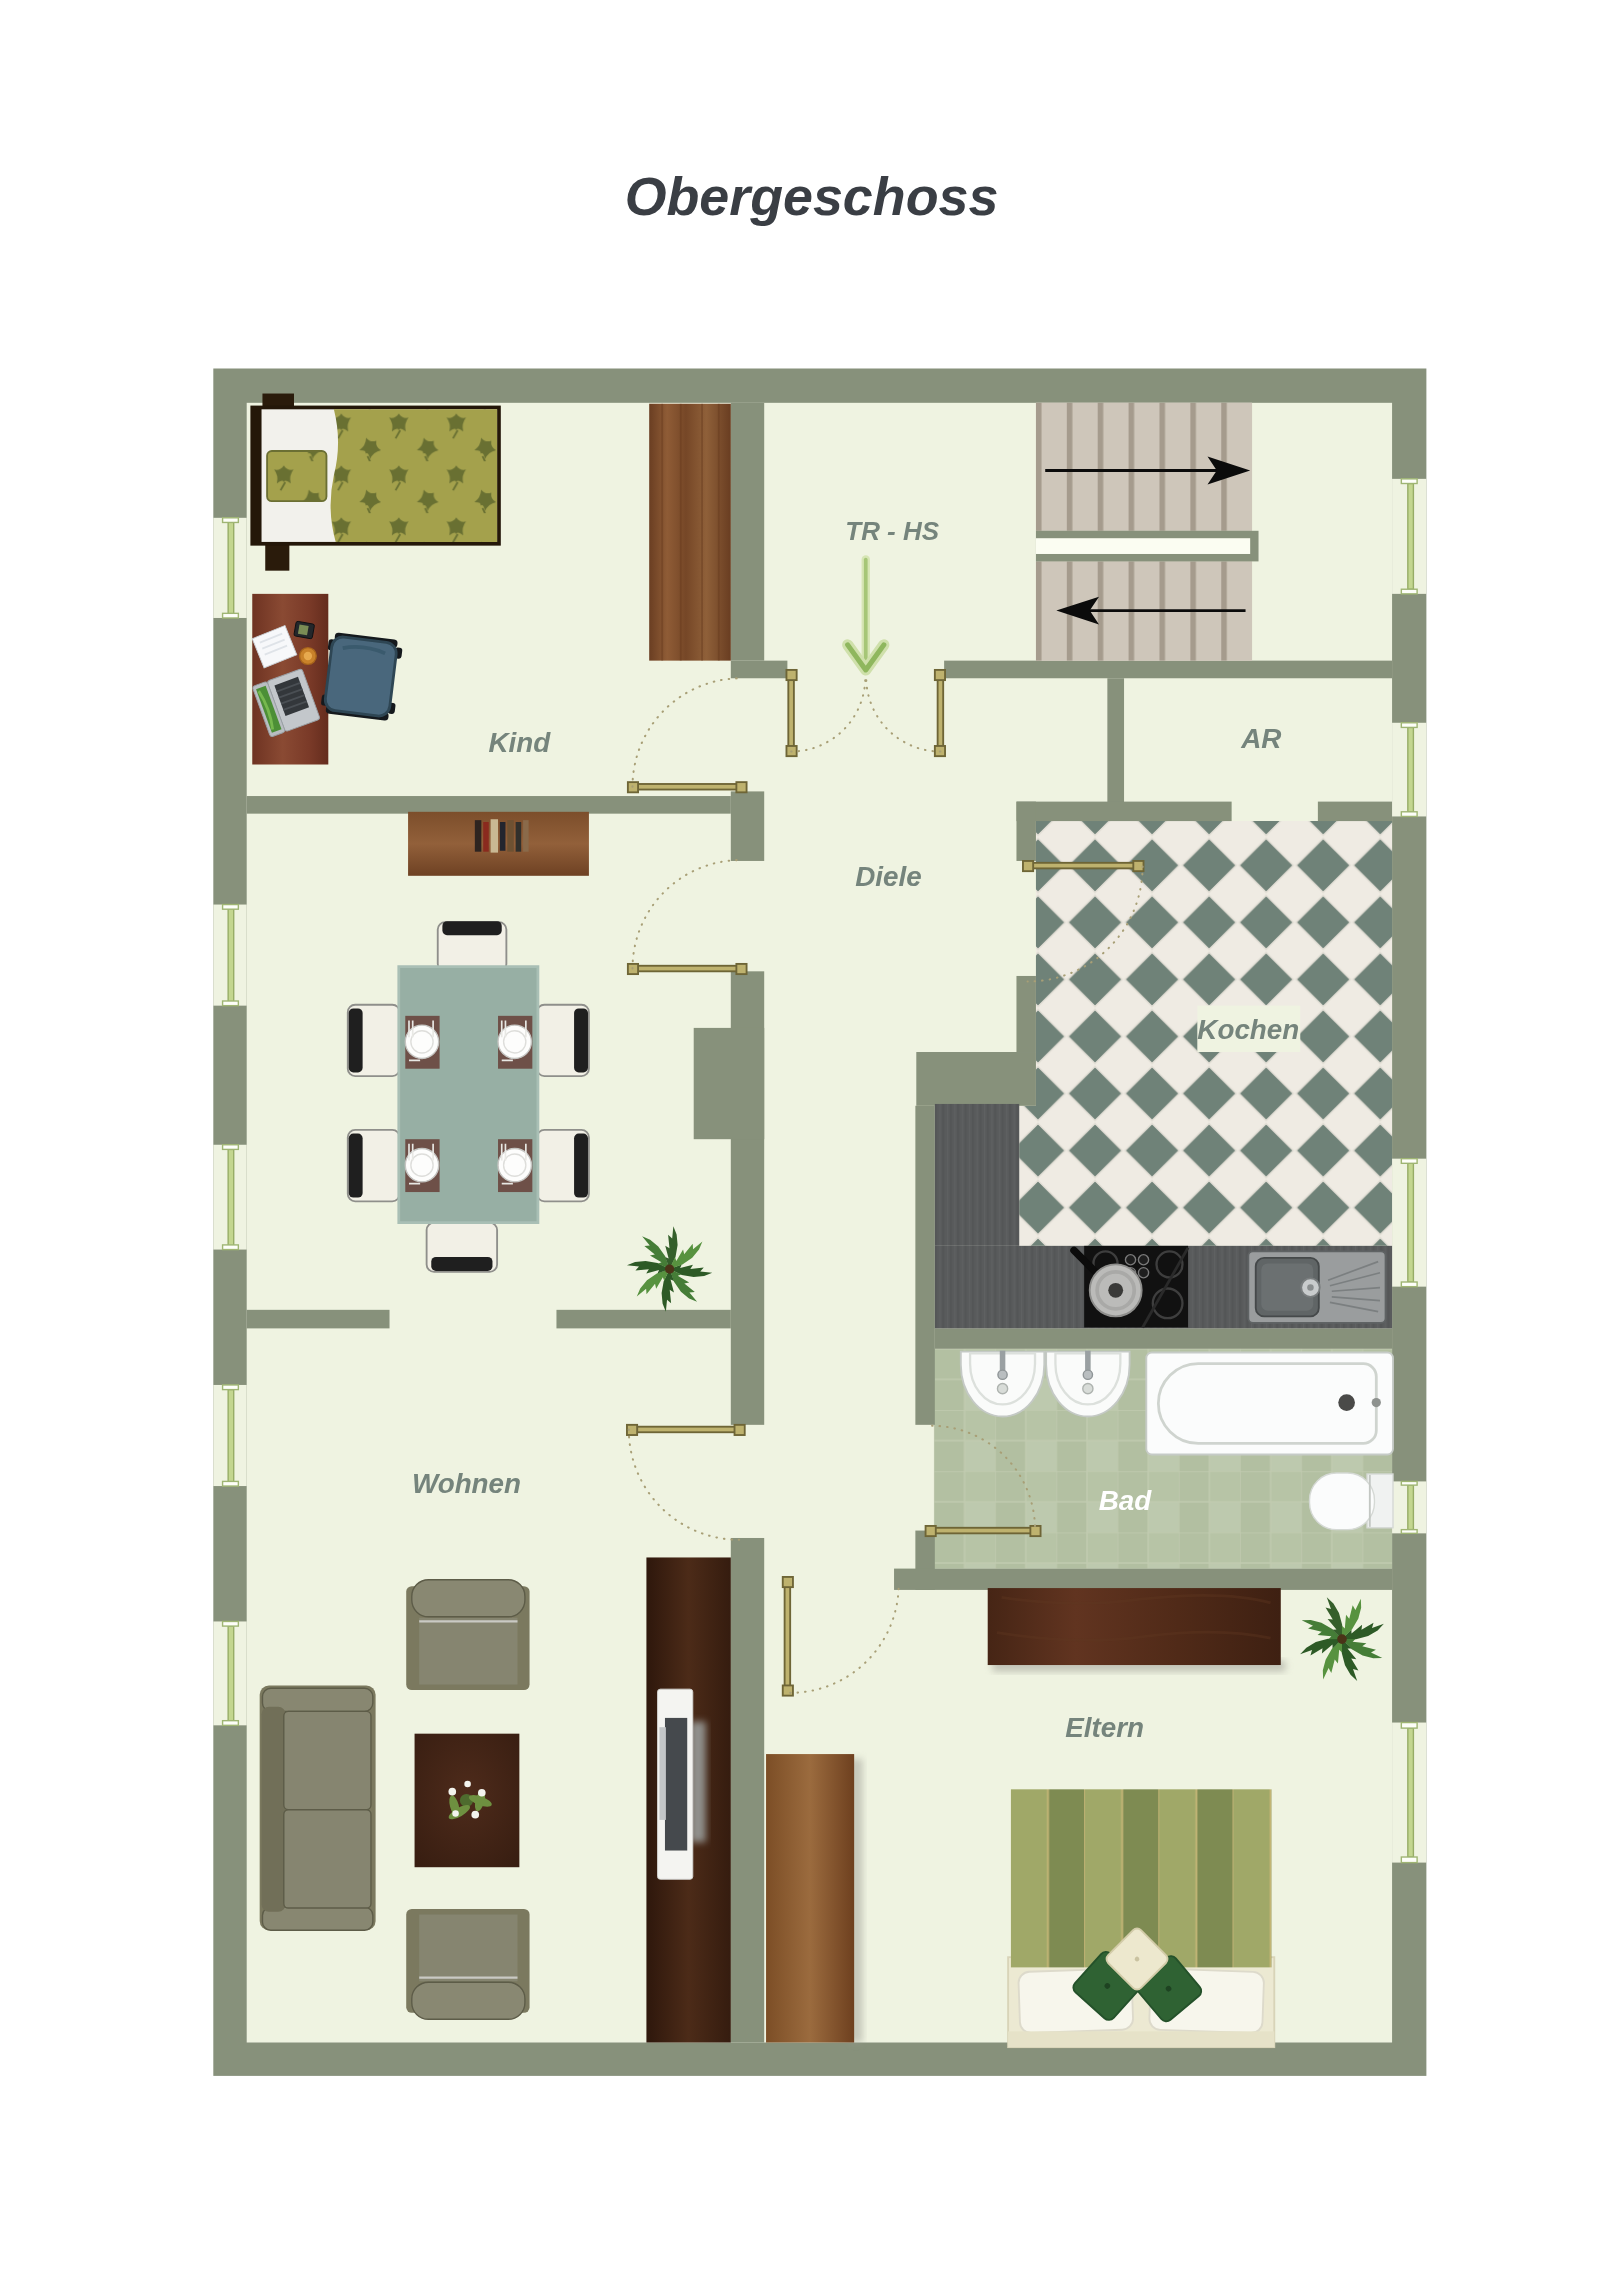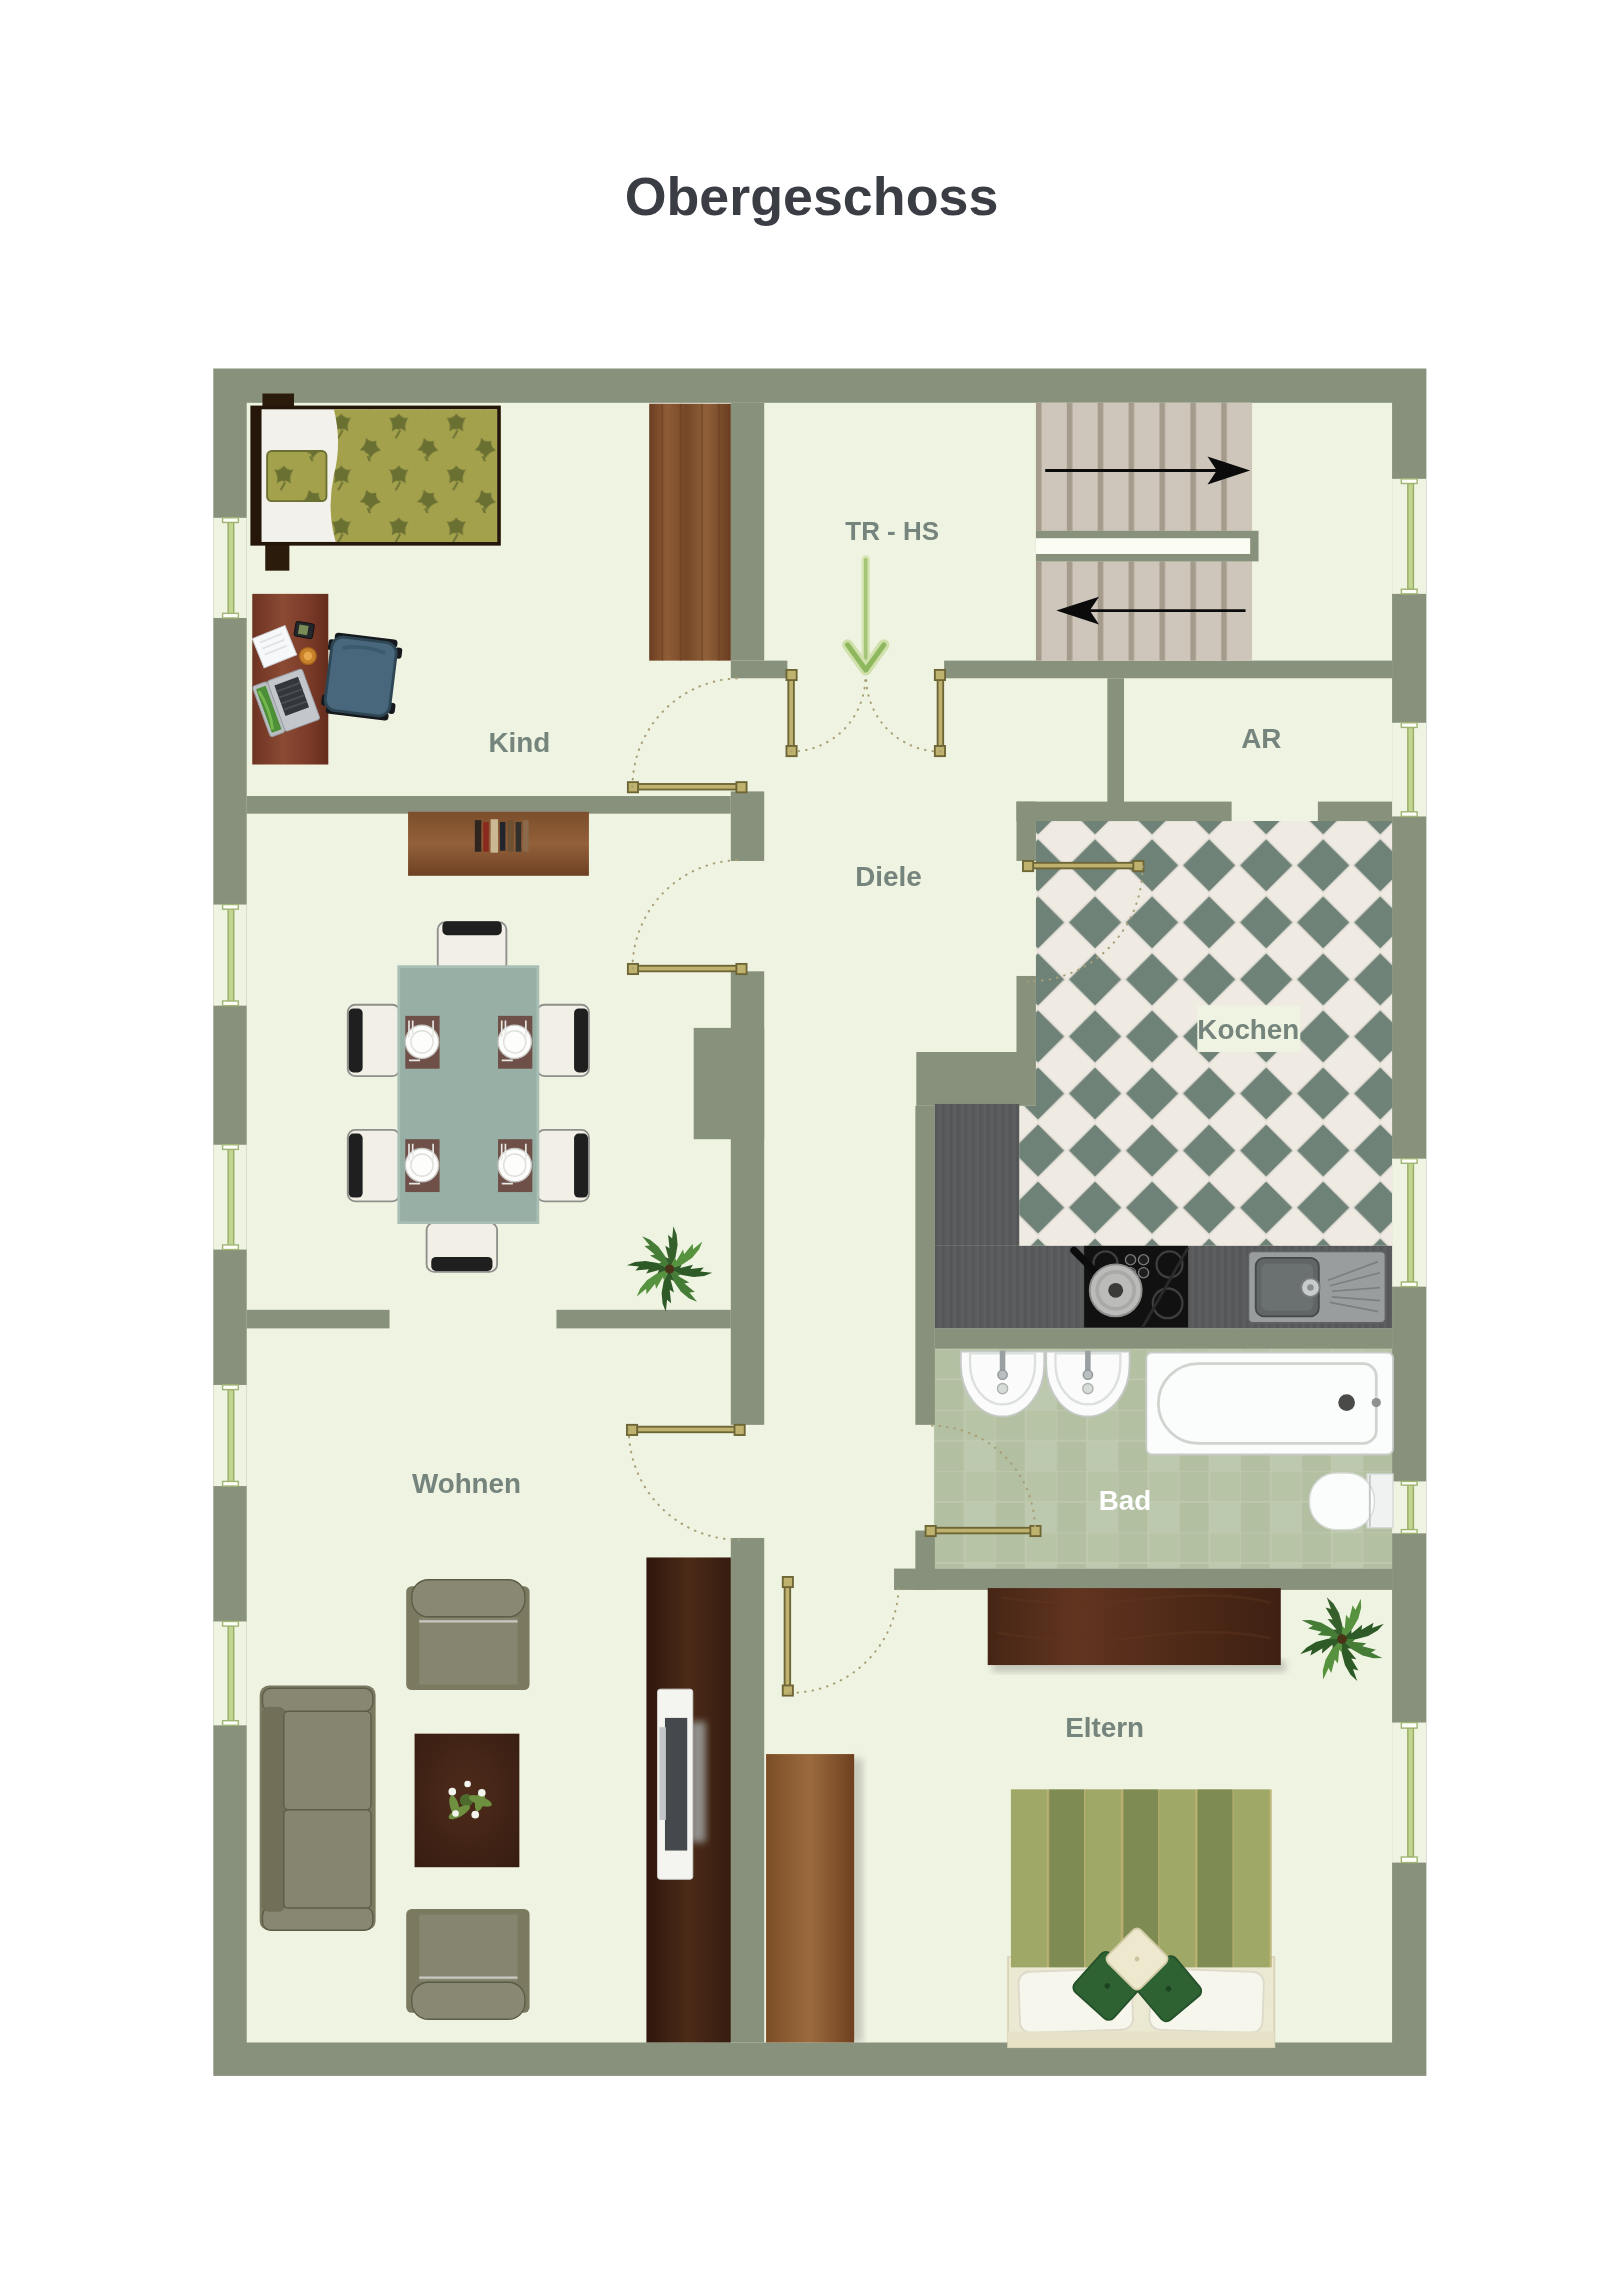--- a/index.html
+++ b/index.html
@@ -1,17 +1,17 @@
 <!DOCTYPE html>
 <html style="font-size:15px"><head>
 <meta charset="utf-8">
 <style>
   html,body{margin:0;padding:0;background:#ffffff;}
   .page{position:relative;width:1623px;height:2296px;background:#ffffff;overflow:hidden;
-        font-family:"Liberation Sans", sans-serif;}
+        font-family:"Liberation Sans", sans-serif;font-style:italic;}
 </style>
 </head>
 <body>
 <div class="page">
 <svg width="1623" height="2296" viewBox="0 0 1750 2475" xmlns="http://www.w3.org/2000/svg">
 <defs>
 
   <pattern id="kt" width="61.5" height="61.5" patternUnits="userSpaceOnUse" patternTransform="translate(1150,902)">
     <rect width="61.5" height="61.5" fill="#EFEBE3"></rect>
     <path d="M30.75,1.5 L60,30.75 L30.75,60 L1.5,30.75 Z" fill="#6F8278" stroke="#E4E0D7" stroke-width="1.6"></path>

